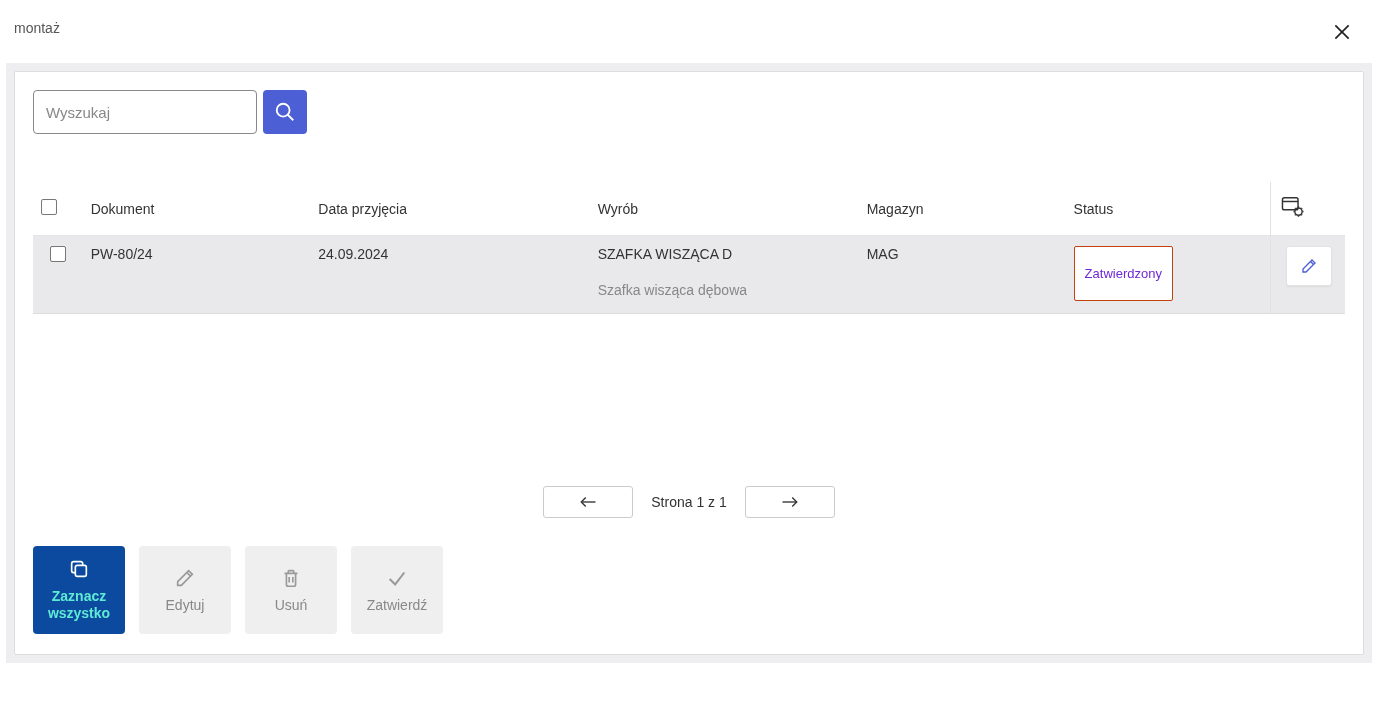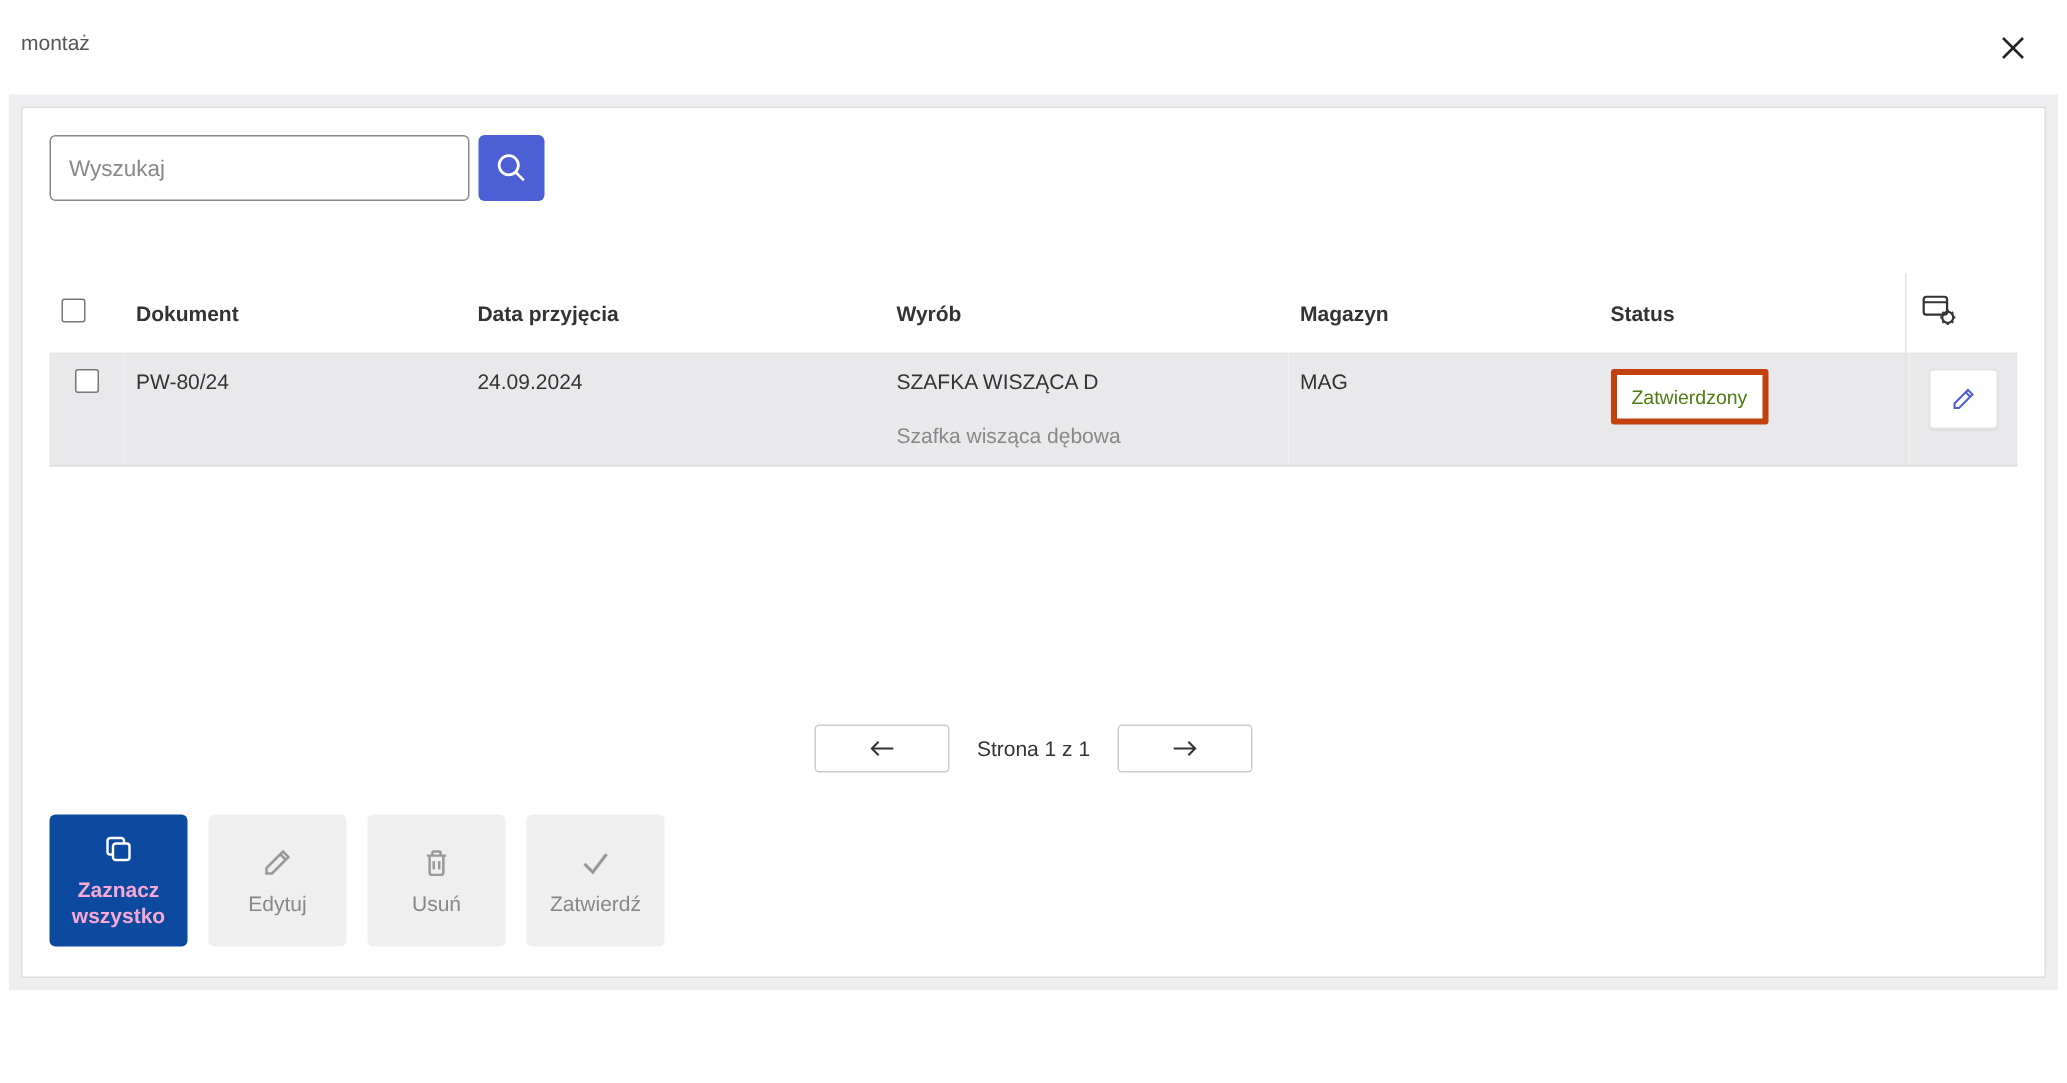--- a/index.html
+++ b/index.html
@@ -45,21 +45,21 @@
     border: 1px solid #ddd;
     border-radius: 2px;
     padding-bottom: 6px;
   }
   .search-row {
     display: flex;
     gap: 6px;
     padding: 18px 18px 8px 18px;
   }
   .search-input {
-    width: 280px;
+    width: 224px;
     height: 44px;
     border: 1px solid #888;
     border-radius: 4px;
     padding: 0 12px;
     font-size: 15px;
     color: #444;
   }
   .search-input::placeholder { color: #888; }
   .search-btn {
     width: 44px;
@@ -78,21 +78,21 @@
     position: relative;
     padding: 0 18px;
     margin-top: 40px;
   }
   .table {
     width: 100%;
     border-collapse: collapse;
   }
   .table th {
     text-align: left;
-    font-weight: 700;
+    font-weight: 400;
     font-size: 14px;
     color: #333;
     padding: 14px 8px;
     border-bottom: 1px solid #e5e5e5;
   }
   .col-check { width: 48px; text-align: center; }
   .col-doc { width: 220px; }
   .col-date { width: 270px; }
   .col-product { width: 260px; }
   .col-warehouse { width: 200px; }
@@ -117,23 +117,23 @@
     background: #fff;
     cursor: pointer;
   }
   .prod-sub {
     color: #888;
     font-size: 14px;
     margin-top: 20px;
   }
   .badge {
     display: inline-block;
-    border: 4px solid #c2410c;
-    color: #4d7c0f;
-    padding: 7px 10px;
+    border: 1px solid #c2410c;
+    color: #6d28d9;
+    padding: 19px 10px;
     font-size: 13px;
     border-radius: 2px;
     background: #fff;
   }
   .edit-cell { text-align: center; vertical-align: middle; }
   .edit-btn {
     width: 46px;
     height: 40px;
     background: #fff;
     border: 1px solid #e2e2e2;
@@ -195,21 +195,21 @@
     cursor: pointer;
     display: flex;
     flex-direction: column;
     align-items: center;
     justify-content: center;
     gap: 8px;
     font-size: 14px;
   }
   .tool-primary {
     background: #0b4a9e;
-    color: #f9a8d4;
+    color: #5eead4;
     font-weight: 600;
   }
   .tool-secondary {
     background: #efefef;
     color: #888;
   }
   .tool-btn svg { width: 22px; height: 22px; }
   .tool-label { text-align: center; line-height: 1.2; white-space: pre-line; }
 </style>
 </head>

